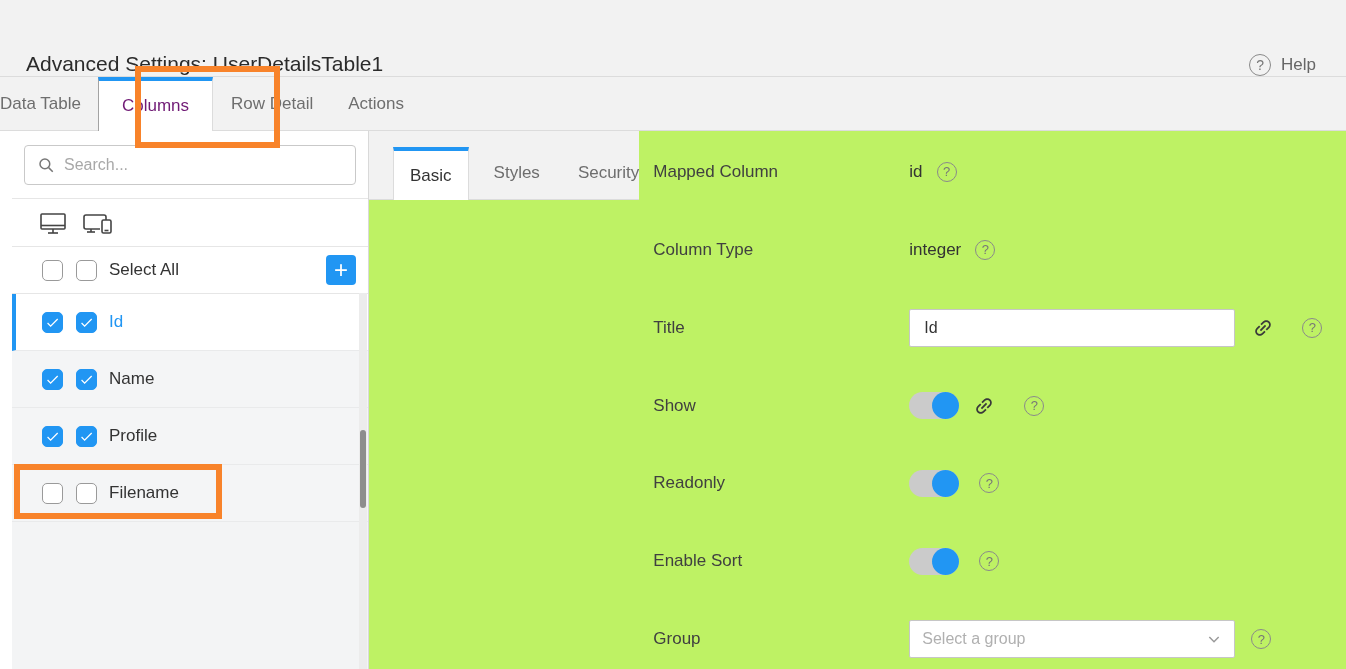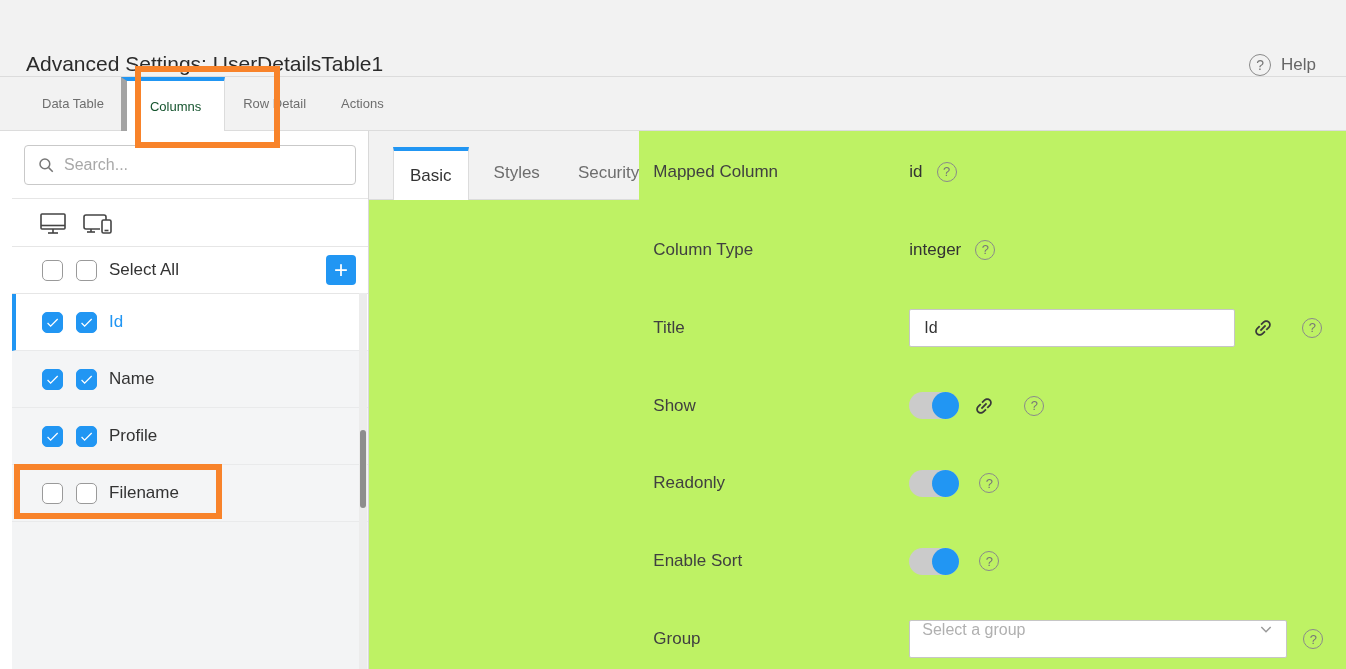--- a/index.html
+++ b/index.html
@@ -8,25 +8,25 @@
   .page { position:relative; width:1346px; height:669px; background:#fff; overflow:hidden; }
 
   
   .header { height:77px; background:#f2f2f2; border-bottom:1px solid #dcdcdc; display:flex; align-items:flex-end; padding:0 30px 0 26px; }
   .page-title { font-size:21px; color:#2b2b2b; }
   .help-group { margin-left:auto; display:flex; align-items:center; gap:10px; color:#666; font-size:17px; cursor:pointer; }
   .qicon { width:22px; height:22px; border:1.5px solid #8a8a8a; border-radius:50%; display:flex; align-items:center; justify-content:center; font-size:14px; color:#777; flex:0 0 auto; background:transparent; }
   .qicon.small { width:20px; height:20px; border-width:1px; font-size:13px; }
 
   
-  .main-tabs { height:54px; background:#f2f2f2; border-bottom:1px solid #dcdcdc; display:flex; align-items:flex-end; padding-left:42px; font-size:13px; color:#6e6e6e; }
+  .main-tabs { height:54px; background:#f2f2f2; border-bottom:1px solid #dcdcdc; display:flex; align-items:flex-end; font-size:17px; color:#6e6e6e; }
   .mtab { height:53px; display:flex; align-items:center; cursor:pointer; }
   .mtab-datatable { margin-right:17px; }
   .mtab-rowdetail { margin-left:18px; margin-right:35px; }
-  .mtab.active { background:#fff; border-left:6px solid #a3a3a3; border-right:1px solid #dcdcdc; border-top:4px solid #2196f3; color:#14532d; padding:0 23px; margin-bottom:-1px; height:54px; }
+  .mtab.active { background:#fff; border-left:1px solid #a3a3a3; border-right:1px solid #dcdcdc; border-top:4px solid #2196f3; color:#701a75; padding:0 23px; margin-bottom:-1px; height:54px; }
 
   
   .content { display:flex; height:538px;padding-left:12px; }
 
   
   .sidebar { width:357px; border-right:1px solid #d9d9d9; background:#fff; position:relative; display:flex; flex-direction:column; }
   .search-wrap { padding:14px 12px 13px 12px; border-bottom:1px solid #e6e6e6; background:#fff; }
   .search-box { height:40px; border:1px solid #c9c9c9; border-radius:4px; display:flex; align-items:center; padding:0 12px; gap:9px; background:#fff; }
   .search-box input { border:none; outline:none; flex:1; font-size:16px; font-family:"Liberation Sans", sans-serif; color:#333; background:transparent; }
   .search-box input::placeholder { color:#a8a8a8; }
@@ -57,21 +57,21 @@
   .ptab.active { background:#fff; border-left:1px solid #dcdcdc; border-right:1px solid #dcdcdc; border-top:4px solid #2196f3; color:#333; padding:0 16px; margin-bottom:-1px; height:53px; }
 
   .form { padding:11px 0 0 14px; display:flex; flex-direction:column; row-gap:1px;gap:18px; }
   .frow { height:64px; display:flex; align-items:center; }
   .flabel { width:256px; font-size:17px; color:#404040; flex:0 0 auto; }
   .fvalue { display:flex; align-items:center; }
   .ftext { font-size:17px; color:#333; }
   .text-input { width:326px; height:38px; border:1px solid #c6c6c6; border-radius:2px; padding:0 14px; font-size:16px; color:#333; font-family:"Liberation Sans", sans-serif; outline:none; }
   .toggle { width:50px; height:27px; border-radius:14px; background:#cbcbcb; position:relative; cursor:pointer; flex:0 0 auto; }
   .toggle .knob { position:absolute; top:0; right:0; width:27px; height:27px; border-radius:50%; background:#2196f3; }
-  .select-box { width:378px; height:38px; border:1px solid #c6c6c6; border-radius:2px; display:flex; align-items:flex-start; padding:0 12px; cursor:pointer; background:#fff; }
+  .select-box { width:326px; height:38px; border:1px solid #c6c6c6; border-radius:2px; display:flex; align-items:center; padding:0 12px; cursor:pointer; background:#fff; }
   .select-box .ph { font-size:16px; color:#b0b0b0; }
   .select-box .chev { margin-left:auto; display:flex; }
   .link-icon { display:flex; cursor:pointer; }
   .ml14 { margin-left:14px; } .ml17 { margin-left:17px; } .ml20 { margin-left:20px; }
   .ml28 { margin-left:28px; } .ml29 { margin-left:29px; } .ml16 { margin-left:16px; }
 
   
   .anno { position:absolute; border:6px solid #f8832a; background:transparent; pointer-events:none; z-index:10; }
   .anno-columns { left:135px; top:66px; width:145px; height:82px; }
   .anno-filename { left:14px; top:464px; width:208px; height:55px; }

